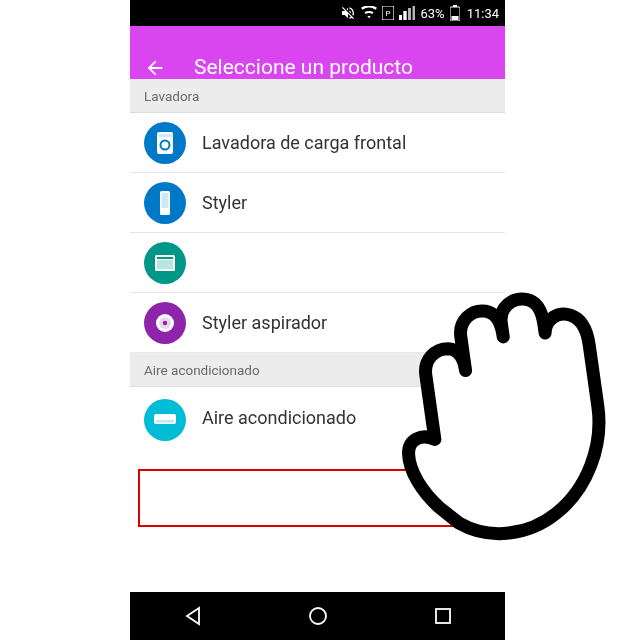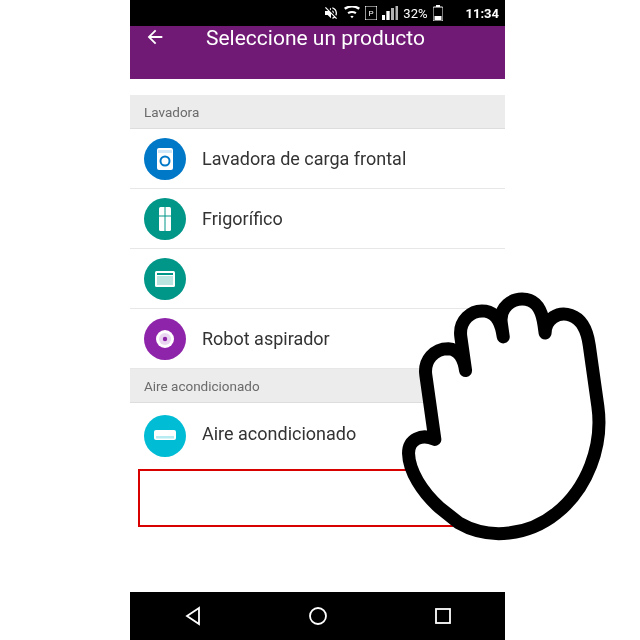--- a/index.html
+++ b/index.html
@@ -28,31 +28,31 @@
     justify-content: flex-end;
     padding: 0 6px;
     gap: 5px;
     font-size: 13px;
   }
   .statusbar .sb-item { display:flex; align-items:center; }
   .statusbar svg { display:block; }
   
   .appbar {
     height: 53px;
-    background: #701a75;
+    background: #d946ef;
     color: #fff;
     display: flex;
-    align-items: flex-start;
+    align-items: flex-end;
     padding: 0 14px;
-    gap: 40px;
+    gap: 28px;
     font-size: 21px;
   }
   .appbar .back { display:flex; align-items:center; }
   
-  .list { background:#737373;margin-top:16px; }
+  .list { background:#737373; }
   .section-header {
     background: #ececec;
     color: #6b6b6b;
     font-size: 13.5px;
     padding: 9px 14px 8px;
     border-bottom: 1px solid #ddd;
   }
   .row {
     display:flex;
     align-items:center;
@@ -123,29 +123,29 @@
           <rect x="0" y="0" width="12" height="14" rx="1" fill="none" stroke="#fff" stroke-width="1.2"></rect>
           <text x="6" y="10" font-size="8" text-anchor="middle" fill="#fff">P</text>
         </svg>
     </span>
     <span class="sb-item">
       <svg width="16" height="14" viewBox="0 0 16 14" fill="#fff">
           <path d="M0 14h3V9H0v5zm4.5 0h3V5h-3v9zM9 14h3V2H9v12zm4.5 0H16V0h-2.5v14z" opacity="0.7"></path>
           <path d="M0 14h3V9H0v5zm4.5 0h3V5h-3v9z"></path>
         </svg>
     </span>
-    <span class="sb-item">32%</span>
+    <span class="sb-item">63%</span>
     <span class="sb-item">
       <svg width="10" height="16" viewBox="0 0 10 16" fill="#fff">
           <rect x="0" y="2" width="10" height="14" rx="1" fill="none" stroke="#fff" stroke-width="1"></rect>
           <rect x="3" y="0" width="4" height="2"></rect>
           <rect x="1.5" y="11" width="7" height="4"></rect>
         </svg>
     </span>
-    <span class="sb-item" style="margin-left:18px;font-weight:bold;">11:34</span>
+    <span class="sb-item" style="margin-left:2px;">11:34</span>
   </div>
 
   <div class="appbar">
     <span class="back">
       <svg width="22" height="22" viewBox="0 0 24 24" fill="#fff">
           <path d="M20 11H7.83l5.59-5.59L12 4l-8 8 8 8 1.41-1.41L7.83 13H20v-2z"></path>
         </svg>
     </span>
     <span>Seleccione un producto</span>
   </div>
@@ -160,53 +160,52 @@
             <rect x="4" y="2" width="16" height="22" rx="2" fill="#fff"></rect>
             <circle cx="12" cy="15" r="5.5" fill="#0078c8"></circle>
             <circle cx="12" cy="15" r="3.5" fill="#fff"></circle>
             <rect x="5" y="4" width="14" height="3" fill="#cfe7f7"></rect>
           </svg>
       </div>
       <span class="label">Lavadora de carga frontal</span>
     </div>
 
 
-
-
-    <div class="row">
-      <div class="icon-circle c-teal">
+    <div class="row">
+      <div class="icon-circle c-blue">
         <svg width="24" height="28" viewBox="0 0 24 28">
-            <rect x="6" y="2" width="12" height="24" rx="1.5" fill="#fff"></rect>
-            <line x1="12" y1="2" x2="12" y2="26" stroke="#009688" stroke-width="1"></line>
-            <line x1="6" y1="11" x2="18" y2="11" stroke="#009688" stroke-width="1"></line>
-          </svg>
-      </div>
-      <span class="label">Frigorífico</span>
-    </div>
+            <rect x="7" y="2" width="10" height="24" rx="1.5" fill="#fff"></rect>
+            <rect x="8.5" y="4" width="7" height="15" fill="#cfe7f7"></rect>
+          </svg>
+      </div>
+      <span class="label">Styler</span>
+    </div>
+
+
 
     <div class="row">
       <div class="icon-circle c-teal">
         <svg width="26" height="24" viewBox="0 0 26 24">
             <rect x="3" y="4" width="20" height="16" rx="1.5" fill="#fff"></rect>
             <rect x="5" y="9" width="16" height="9" fill="#b9e4df"></rect>
             <rect x="5" y="6" width="16" height="2" fill="#009688"></rect>
           </svg>
       </div>
     </div>
 
 
     <div class="row">
       <div class="icon-circle c-purple">
         <svg width="28" height="28" viewBox="0 0 28 28">
             <circle cx="14" cy="14" r="9" fill="#fff"></circle>
             <circle cx="14" cy="14" r="6" fill="#e9d6f0"></circle>
             <circle cx="14" cy="14" r="2.2" fill="#8e24aa"></circle>
           </svg>
       </div>
-      <span class="label">Robot aspirador</span>
+      <span class="label">Styler aspirador</span>
     </div>
 
     <div class="section-header">Aire acondicionado</div>
 
     <div class="row" style="border-bottom:none;">
       <div class="icon-circle c-cyan" style="margin-top:6px;">
         <svg width="28" height="20" viewBox="0 0 28 20">
             <rect x="3" y="4" width="22" height="10" rx="2" fill="#fff"></rect>
             <rect x="5" y="10" width="18" height="2.5" fill="#b6ecf2"></rect>
           </svg>

